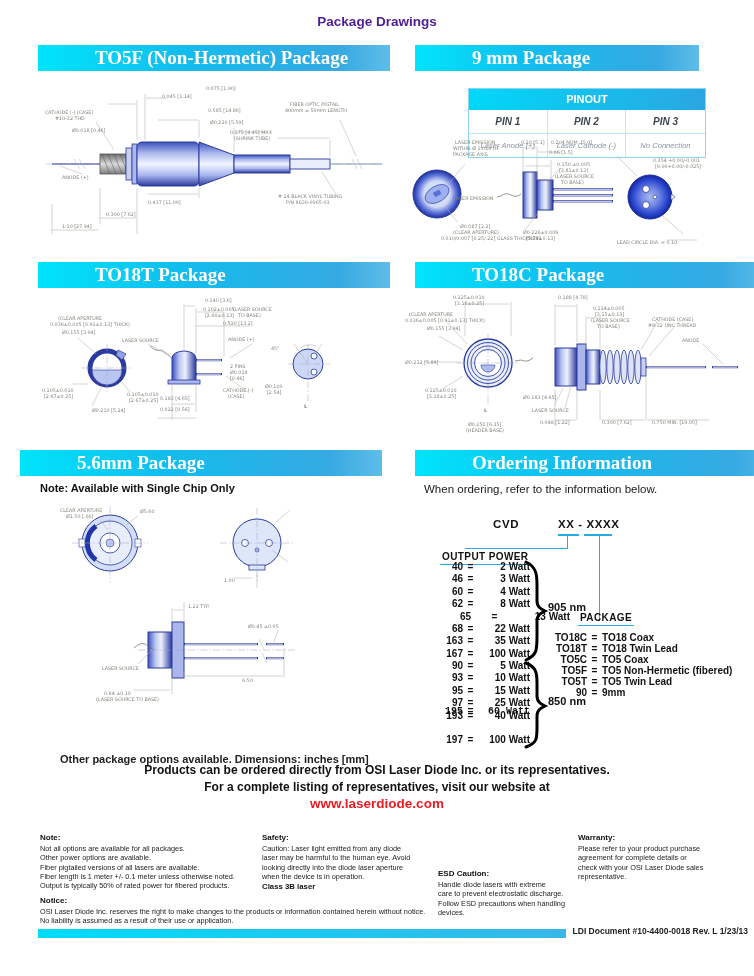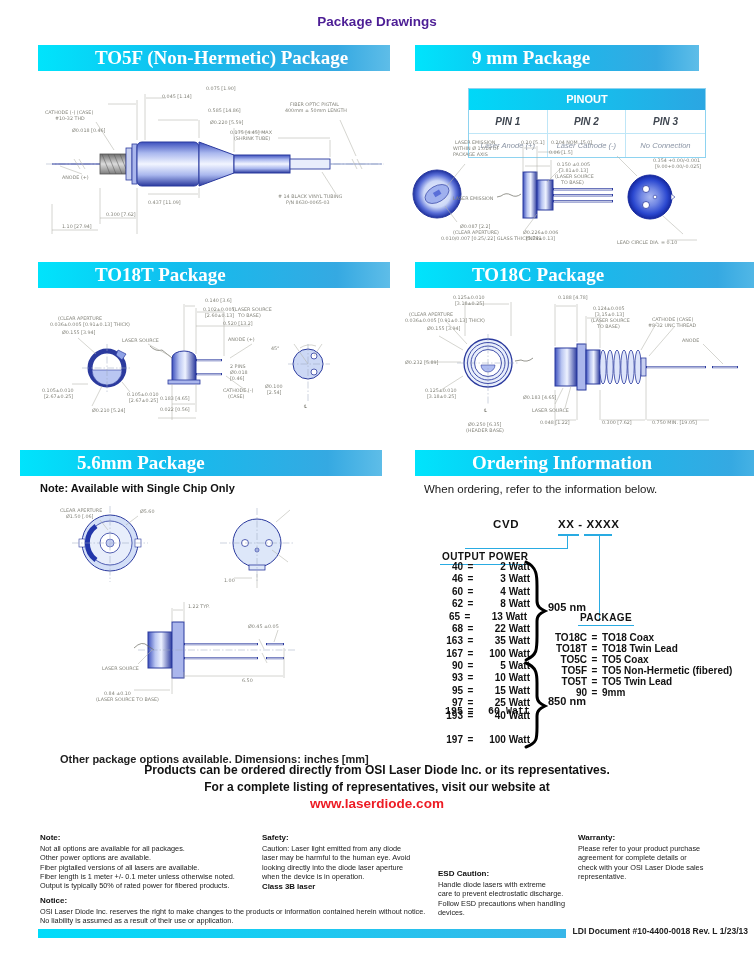--- a/index.html
+++ b/index.html
@@ -394,21 +394,21 @@
     <div class="ord-row" style="left:14px;top:71px;">
         <span class="ord-code">60</span>
         <span class="ord-eq">=</span>
         <span class="ord-pow">4 Watt</span>
       </div>
     <div class="ord-row" style="left:14px;top:83px;">
         <span class="ord-code">62</span>
         <span class="ord-eq">=</span>
         <span class="ord-pow">8 Watt</span>
       </div>
-    <div class="ord-row" style="left:11px;top:96px;">
+    <div class="ord-row" style="left:22px;top:96px;gap:16px;">
         <span class="ord-code">65</span>
         <span class="ord-eq">=</span>
         <span class="ord-pow">13 Watt</span>
       </div>
     <div class="ord-row" style="left:14px;top:108px;">
         <span class="ord-code">68</span>
         <span class="ord-eq">=</span>
         <span class="ord-pow">22 Watt</span>
       </div>
     <div class="ord-row" style="left:14px;top:120px;">

